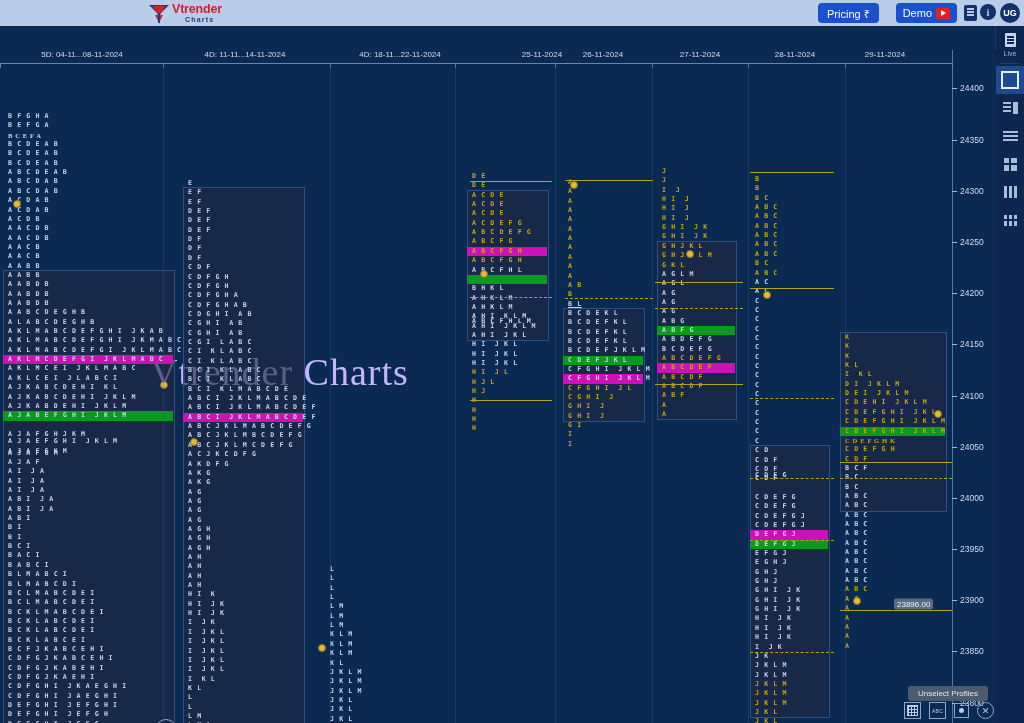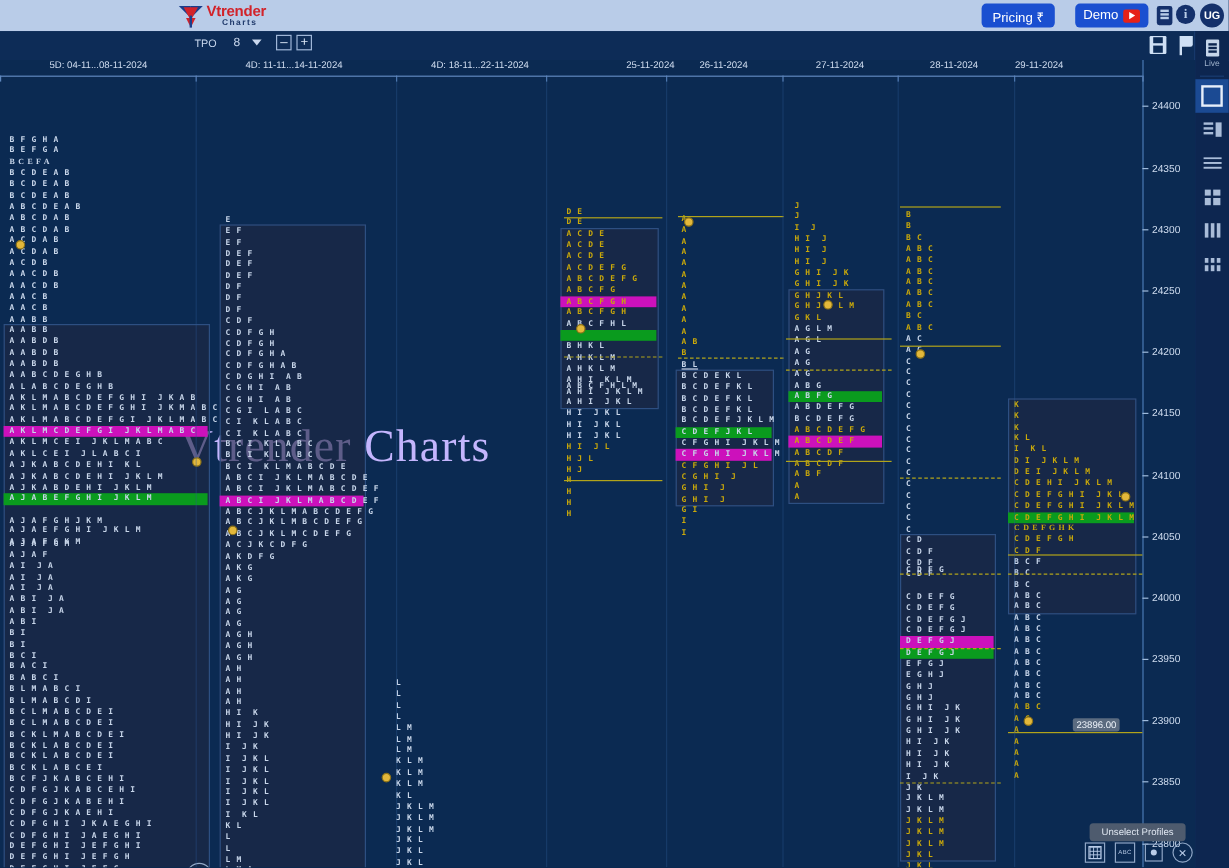--- a/index.html
+++ b/index.html
@@ -153,31 +153,20 @@
       <span>Demo</span>
       <span class="yt"></span>
     </button>
     <div class="ic-doc"></div>
     <div class="ic-info">i</div>
     <div class="avatar">
       <span>UG</span>
     </div>
   </div>
 
-  <div class="toolbar">
-    <div class="tpo-group">
-      <span class="tpo-lbl">TPO</span>
-      <span class="tpo-val">8</span>
-      <span class="caret"></span>
-      <button class="sqbtn">–</button>
-      <button class="sqbtn">+</button>
-    </div>
-    <div class="save-ico"></div>
-    <div class="flag-ico"></div>
-  </div>
 
   <div class="rail">
     <div class="rail-item">
         <div class="ri-doc"></div>
       </div>
     <div class="rail-live-lbl">Live</div>
     <div class="rail-sep"></div>
     <div class="rail-item sel">
         <div class="ri-sq"></div>
       </div>
@@ -217,21 +206,21 @@
   <div class="chart">
     <div class="watermark">Vtrender Charts</div>
     <div class="datebar" id="datebar">
         <div class="dl" style="left: 82px;">5D: 04-11...08-11-2024</div>
         <div class="dl" style="left: 245px;">4D: 11-11...14-11-2024</div>
         <div class="dl" style="left: 400px;">4D: 18-11...22-11-2024</div>
         <div class="dl" style="left: 508px; margin-left: 34px;">25-11-2024</div>
         <div class="dl" style="left: 603px;">26-11-2024</div>
         <div class="dl" style="left: 700px;">27-11-2024</div>
         <div class="dl" style="left: 795px;">28-11-2024</div>
-        <div class="dl" style="left: 866px;">29-11-2024</div>
+        <div class="dl" style="left: 885px;">29-11-2024</div>
       </div>
     <div class="axis-line"></div>
     <div id="profiles">
         <div class="col" style="left: 8px; top: 62px;">
           <div class="vahbox" style="left: -5px; top: 157.95px; width: 170px; height: 467.5px;"></div>
           <div class="hl poc" style="left: -5px; top: 243.1px; width: 170px;"></div>
           <div class="hl grn" style="left: -5px; top: 299.2px; width: 170px;"></div>
           <div class="row c-wht" style="top: 0px;">B F G H A</div>
           <div class="row c-wht" style="top: 9.35px;">B E F G A</div>
           <div class="row c-wht" style="top: 18.7px; font-family: Liberation Serif, serif;">B C E F A</div>

